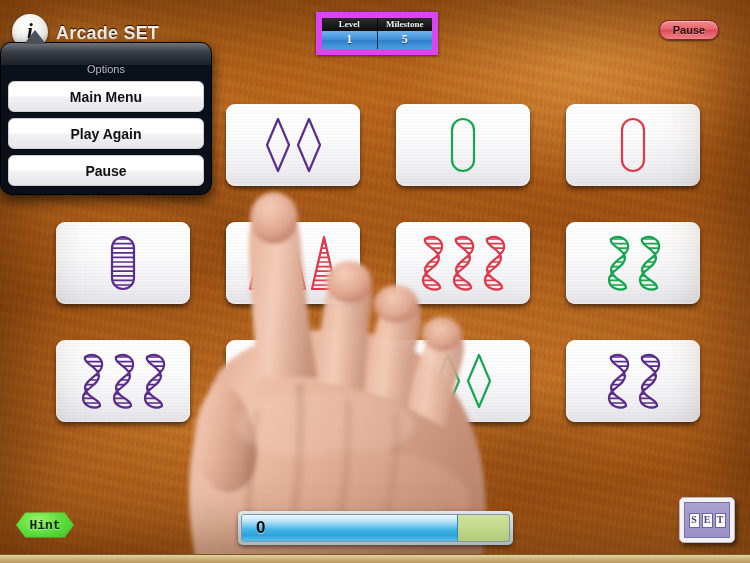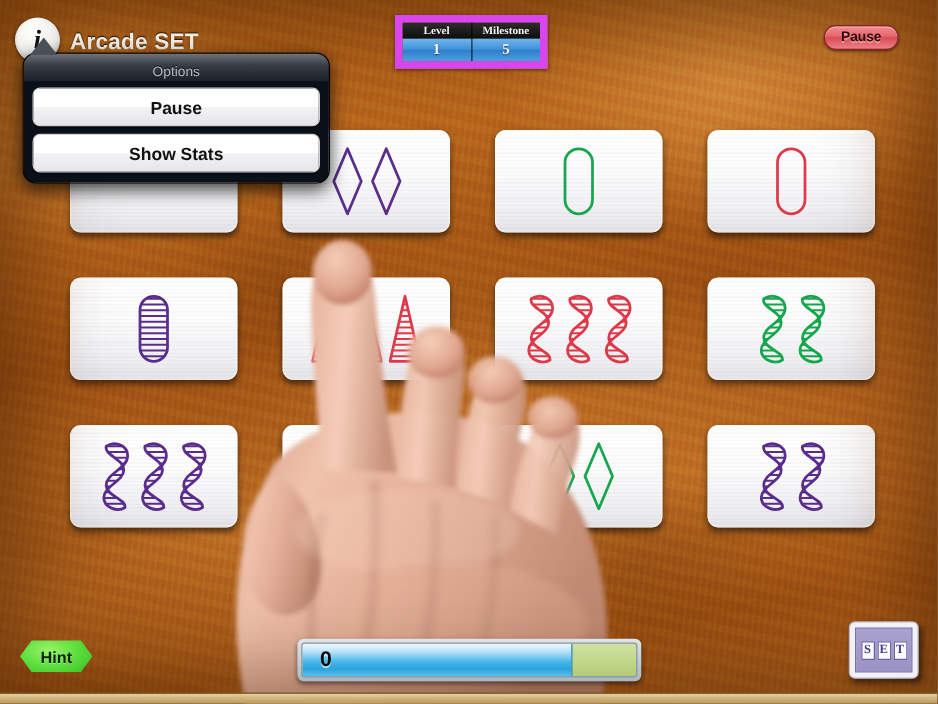--- a/index.html
+++ b/index.html
@@ -125,26 +125,26 @@
     background:repeating-linear-gradient(0deg, rgba(0,0,0,.022) 0 1px, rgba(0,0,0,0) 1px 3px);
     pointer-events:none;
   }
   .sym{ display:block; }
 
   
   #hand{ position:absolute; left:150px; top:170px; width:380px; height:400px; pointer-events:none; }
 
   
   #options-panel{
-    position:absolute; left:18px; top:42px; width:246px;
+    position:absolute; left:0; top:42px; width:212px;
     border-radius:11px;
     background:linear-gradient(180deg,#121826 0%, #0b111b 12%, #0a0f18 100%);
     border:1px solid #000;
     box-shadow:0 5px 14px rgba(0,0,0,.75), inset 0 1px 0 rgba(255,255,255,.12);
-    padding:5px 7px 8px;
+    padding:16px 7px 8px;
     overflow:hidden;
   }
   #options-panel::before{
     content:""; position:absolute; left:0; right:0; top:0; height:22px;
     background:linear-gradient(180deg,#6f737a 0%, #3a3e46 40%, #1b2029 100%);
     pointer-events:none;
   }
   #options-title{
     position:relative; z-index:2;
     text-align:center; font-size:11px; color:#b9bcc2; font-weight:normal;
@@ -169,21 +169,21 @@
     z-index:1;
   }
 
   
   #hint-button{
     position:absolute; left:16px; bottom:23px;
     width:58px; height:30px;
     background:radial-gradient(ellipse at 40% 35%, #9cf26a 0%, #5fdf3f 45%, #35b821 100%);
     clip-path:polygon(0% 50%, 16% 8%, 84% 8%, 100% 50%, 84% 92%, 16% 92%);
     display:flex; align-items:center; justify-content:center;
-    font-family:Liberation Sans, sans-serif;
+    font-family:Liberation Mono, monospace;
     font-size:13px; font-weight:bold; color:#09240a;
     text-shadow:0 1px 0 rgba(255,255,255,.35);
     cursor:pointer;
     margin-top:15px;
   }
 
   #score-bar{
     position:absolute; left:238px; bottom:18px;
     width:275px; height:34px;
     border-radius:5px;
@@ -671,22 +671,23 @@
     </div>
   </div>
 
   <div id="pause-button">Pause</div>
 </div>
 
 <div id="options-tail"></div>
 <div id="options-panel">
   <div id="options-title">Options</div>
   <div id="options-buttons">
+      <button class="opt-btn">Main Menu</button>
+      <button class="opt-btn">Play Again</button>
       <button class="opt-btn">Pause</button>
-      <button class="opt-btn">Show Stats</button>
     </div>
 </div>
 
 <div id="hint-button">Hint</div>
 
 <div id="score-bar">
   <div id="score-bar-inner">
     <div id="score-fill" style="width: 81%;"></div>
     <div id="score-value">0</div>
   </div>

